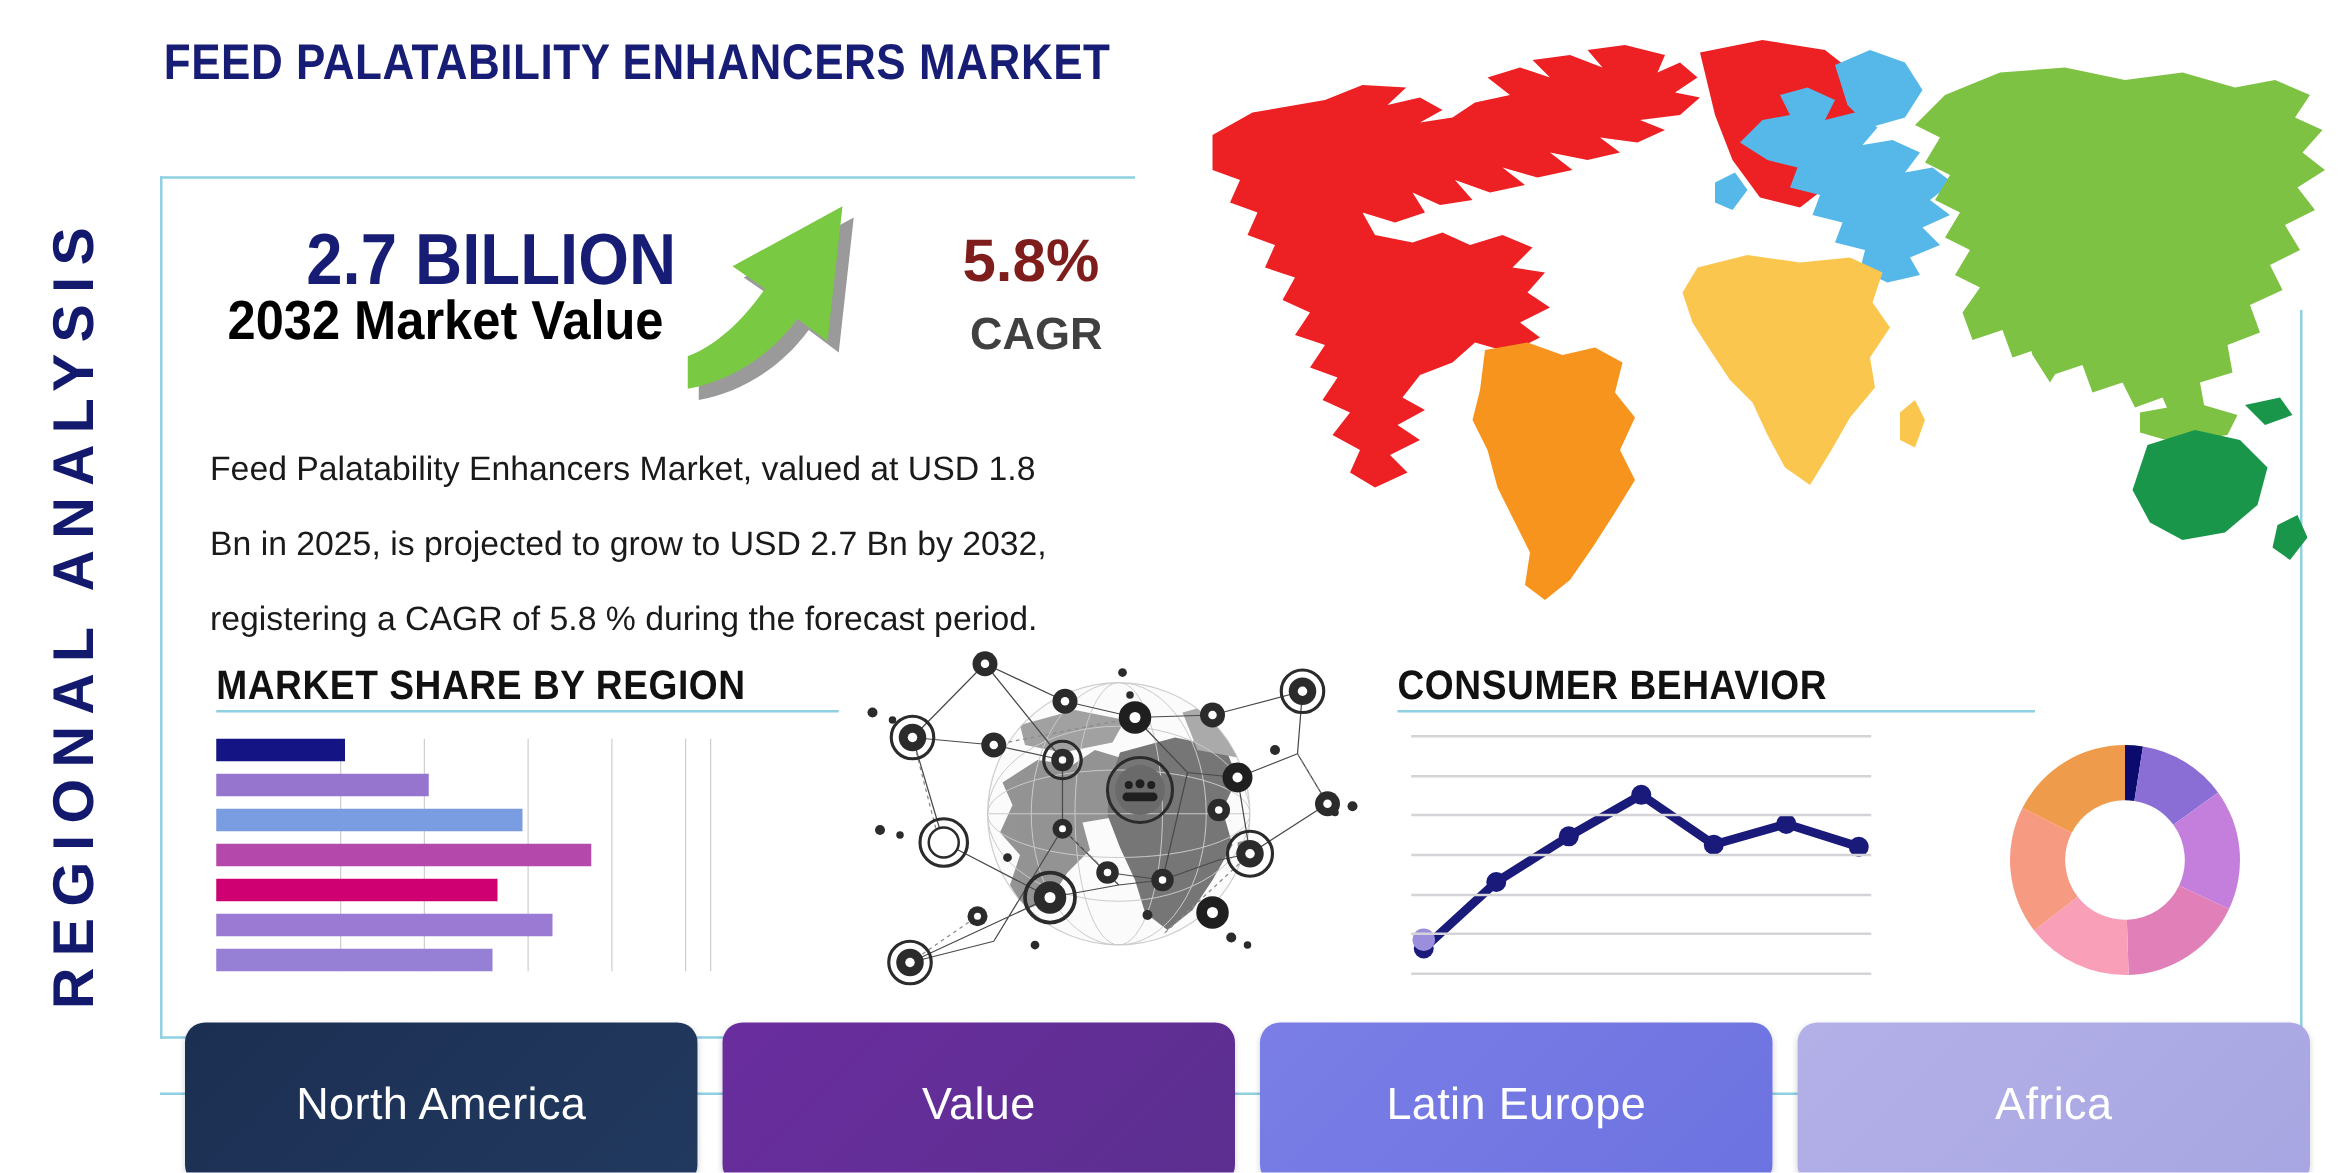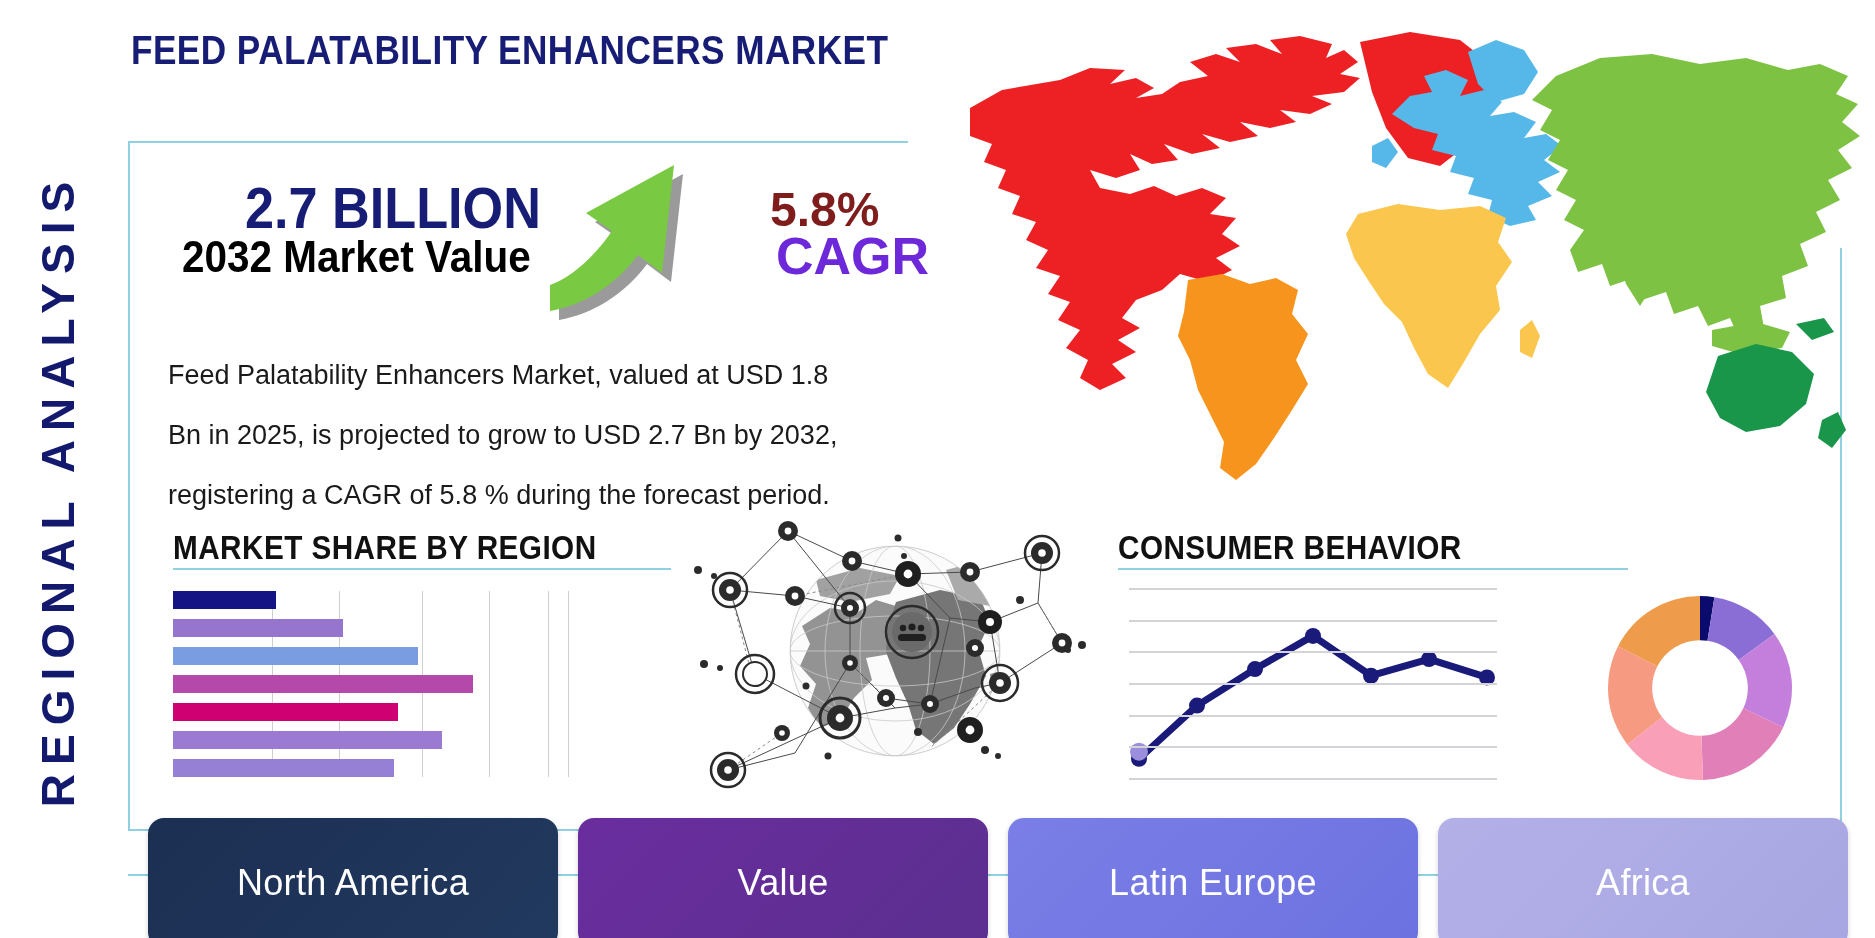--- a/index.html
+++ b/index.html
@@ -53,23 +53,23 @@
     font-family:"Liberation Sans Narrow","Liberation Sans",sans-serif;
     font-size:44px; font-weight:700; color:#000; white-space:nowrap;
     transform:scaleX(0.92); transform-origin:left center;
   }
   .kpi-pct {
     position:absolute; left:610px; top:12px;
     font-family:"Liberation Sans Narrow","Liberation Sans",sans-serif;
     font-size:48px; font-weight:700; color:#7f1d1d; white-space:nowrap;
   }
   .kpi-cagr {
-    position:absolute; left:616px; top:56px;
-    font-family:"Liberation Sans Narrow","Liberation Sans",sans-serif;
-    font-size:52px; font-weight:700; color:#6d28d9; white-space:nowrap;
+    position:absolute; left:616px; top:76px;
+    font-family:"Liberation Sans Narrow","Liberation Sans",sans-serif;
+    font-size:36px; font-weight:700; color:#404040; white-space:nowrap;
   }
   .arrow-wrap { position:absolute; left:390px; top:-15px; width:200px; height:170px; }
 
   
   .para {
     position:absolute; left:168px; top:345px; width:700px;
     font-family:"Liberation Sans Narrow","Liberation Sans",sans-serif;
     font-size:27px; line-height:60px; color:#1a1a1a;
   }
 

